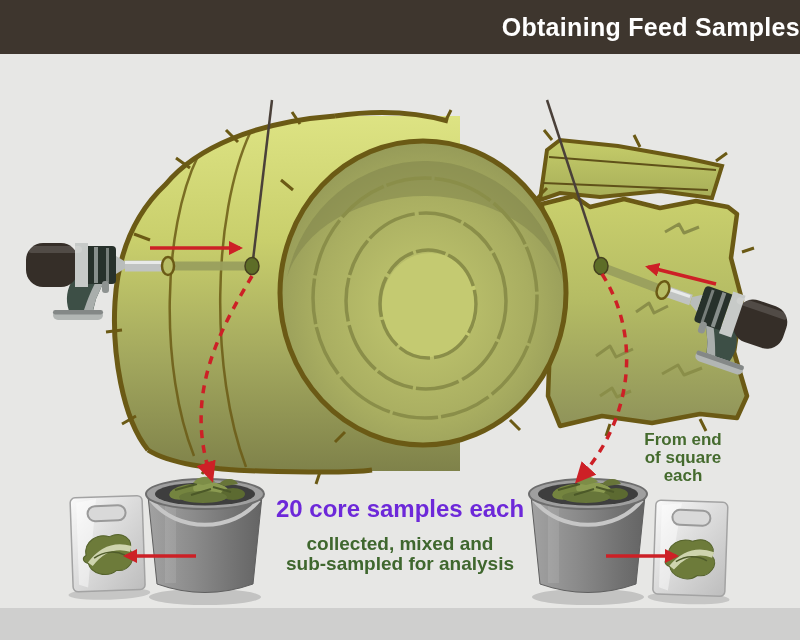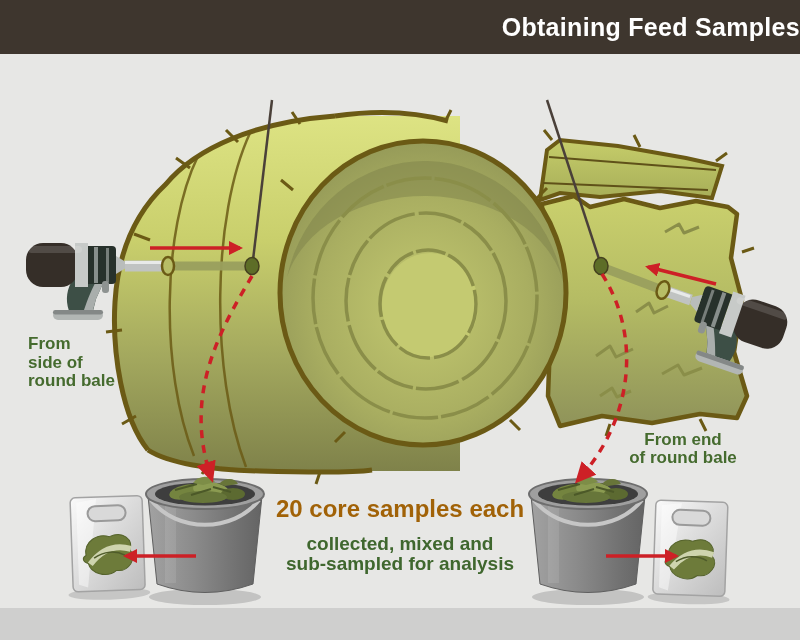--- a/index.html
+++ b/index.html
@@ -37,21 +37,21 @@
     color:var(--label-green,#456b2e);line-height:18.5px;
   }
   .end-label{
     left:683px;top:431px;transform:translateX(-50%);text-align:center;
     font-size:17px;font-weight:bold;color:var(--label-green,#456b2e);line-height:18px;
   }
   .summary{
     position:absolute;left:400px;top:496px;transform:translateX(-50%);
     text-align:center;width:340px;
   }
-  .summary-title{font-size:24px;font-weight:bold;color:#a16207;line-height:26px;}
+  .summary-title{font-size:24px;font-weight:bold;color:#6d28d9;line-height:26px;}
   .summary-sub{font-size:19px;font-weight:bold;color:#3f672e;line-height:20px;white-space:pre-line;margin-top:12px;}
 </style>
 </head>
 <body>
 
 <div class="stage">
 
   <svg class="diagram-svg" width="800" height="640" viewBox="0 0 800 640">
     <defs>
       <linearGradient id="sideGrad" x1="0" y1="0" x2="0" y2="1">
@@ -218,25 +218,22 @@
     <g stroke="#cd2026" stroke-width="3.5">
       <line x1="196" y1="556" x2="126" y2="556" marker-end="url(#ah)"></line>
       <line x1="606" y1="556" x2="676" y2="556" marker-end="url(#ah)"></line>
     </g>
   </svg>
 
   <div class="header-bar">
     <div class="header-title">Obtaining Feed Samples</div>
   </div>
 
-  <div class="lbl side-label">From
-side of
-round bale</div>
   <div class="lbl end-label">From end
-of round bale</div>
+of square each</div>
 
   <div class="summary">
     <div class="summary-title">20 core samples each</div>
     <div class="summary-sub">collected, mixed and
 sub-sampled for analysis</div>
   </div>
 
   <div class="footer-bar"></div>
 </div>
 

